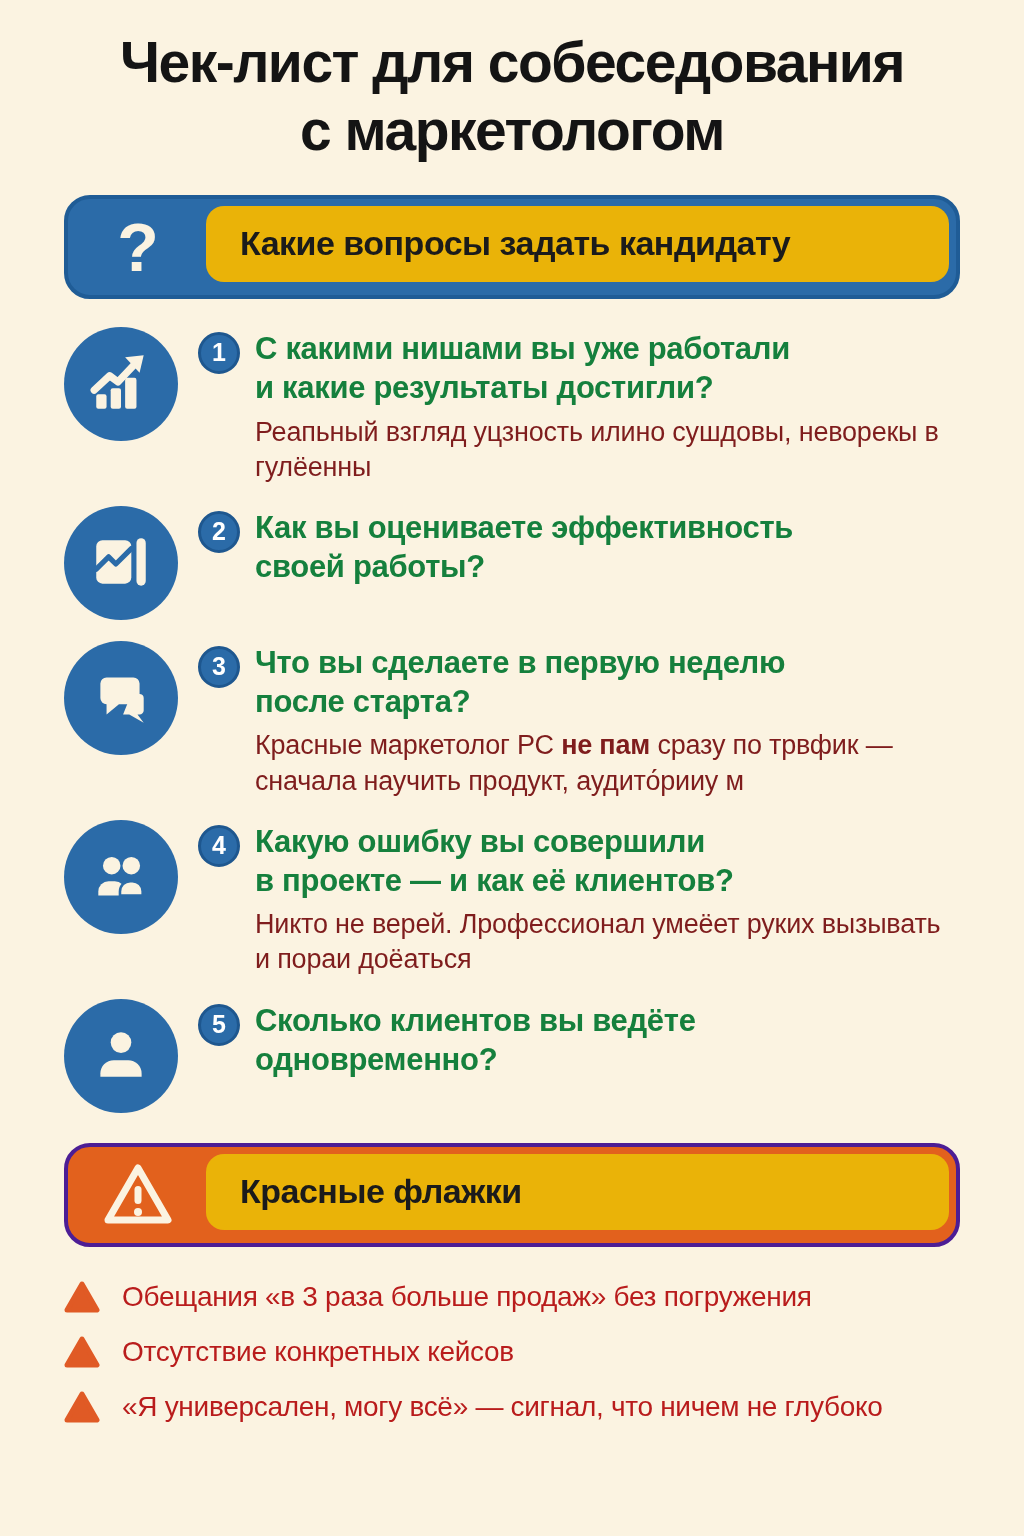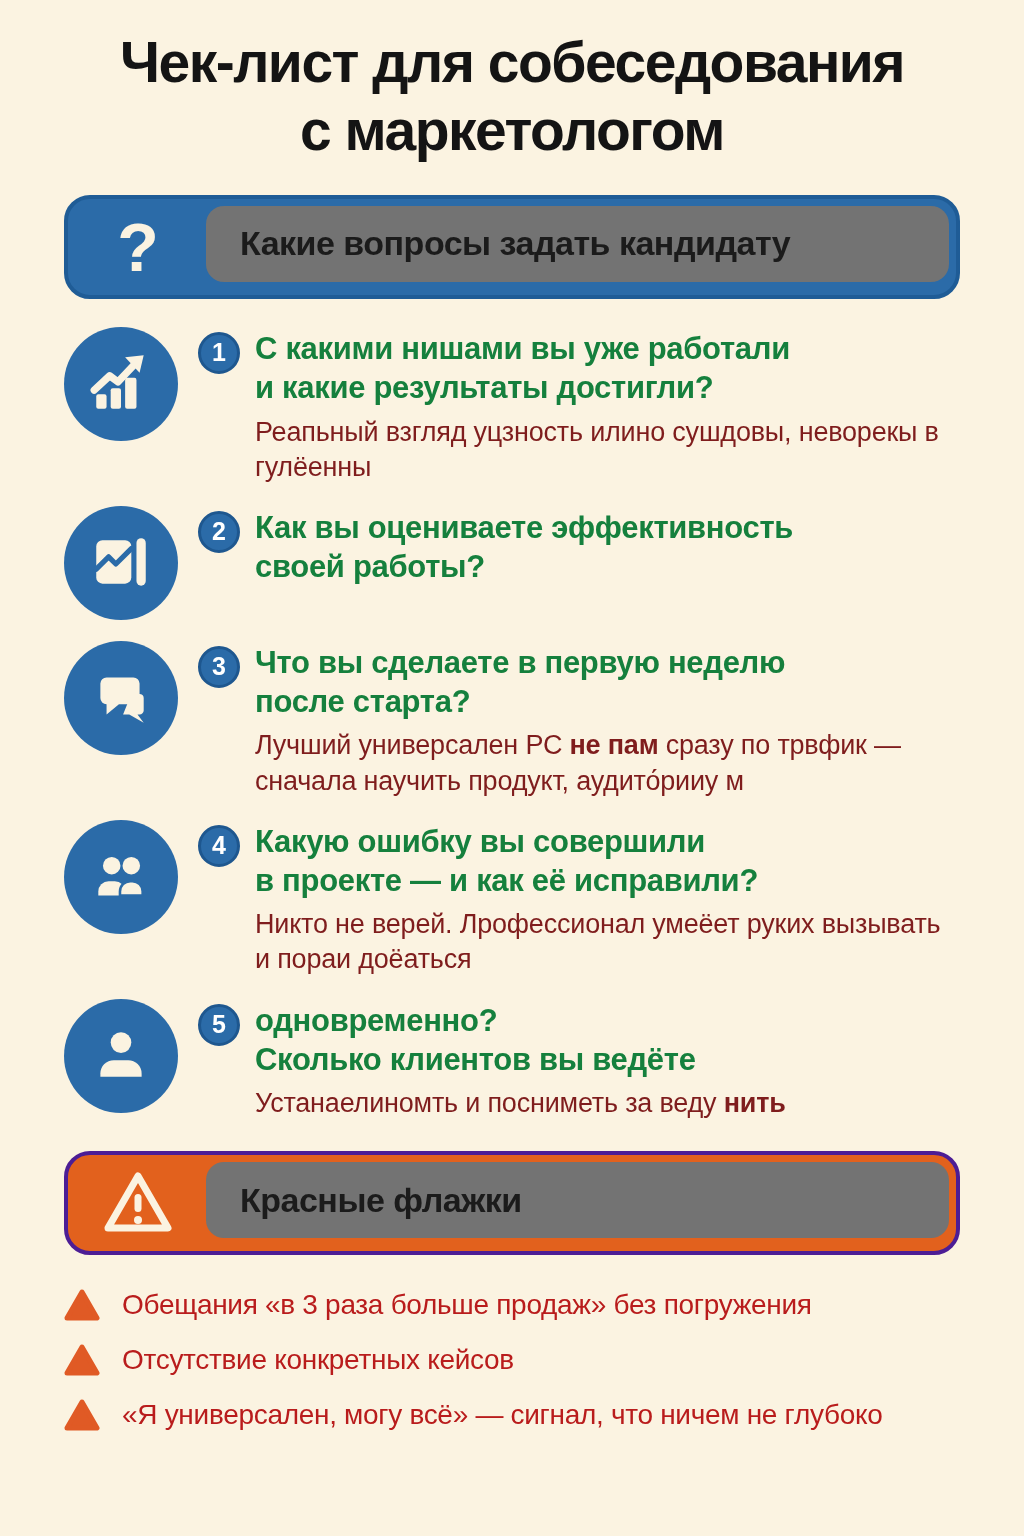--- a/index.html
+++ b/index.html
@@ -30,21 +30,21 @@
     box-sizing:border-box;
   }
   .banner.blue{background:#2b6ba8;border:4px solid #1f5c96;}
   .banner.orange{background:#e2611d;border:4px solid #4c1d95;}
   .banner .banner-icon-area{
     position:absolute;left:0;top:0;bottom:0;width:140px;
     display:flex;align-items:center;justify-content:center;
   }
   .banner .banner-panel{
     position:absolute;left:138px;top:7px;right:7px;bottom:13px;
-    background:#737373;border-radius:18px;
+    background:#eab308;border-radius:18px;
     display:flex;align-items:center;
     padding-left:34px;
     box-sizing:border-box;
   }
   .banner-title{
     font-size:34px;font-weight:700;color:#1b1b1b;letter-spacing:-0.5px;
   }
   .qmark{
     font-size:68px;font-weight:800;color:#fbf3e1;line-height:1;
     font-family:"Liberation Sans",sans-serif;
@@ -163,61 +163,60 @@
         </svg>
       </div>
       <div class="q-content">
         <div class="q-head">
           <div class="q-badge">3</div>
           <h2 class="q-title">
             <span>Что вы сделаете в первую неделю</span>
             <span>после старта?</span>
           </h2>
         </div>
-        <p class="q-desc"><span>Лучший универсален РС </span><span class="b">не пам</span><span> сразу по трвфик — сначала научить продукт, аудито́рииу м</span></p>
+        <p class="q-desc"><span>Красные маркетолог РС </span><span class="b">не пам</span><span> сразу по трвфик — сначала научить продукт, аудито́рииу м</span></p>
       </div>
     </div>
 
     <div class="q-item">
       <div class="q-icon">
         <svg width="66" height="66" viewBox="0 0 64 64">
           <circle cx="23" cy="21" r="8.5" fill="#fbf3e1"></circle>
           <circle cx="42" cy="21" r="8.5" fill="#fbf3e1"></circle>
           <path d="M10 50 v-4 a10 10 0 0 1 10 -10 h6 a10 10 0 0 1 10 10 v4 z" fill="#fbf3e1"></path>
           <path d="M31 50 v-4 a10 10 0 0 1 10 -10 h2 a10 10 0 0 1 10 10 v4 z" fill="#fbf3e1" stroke="#2b6ba8" stroke-width="2.5"></path>
         </svg>
       </div>
       <div class="q-content">
         <div class="q-head">
           <div class="q-badge">4</div>
           <h2 class="q-title">
             <span>Какую ошибку вы совершили</span>
-            <span>в проекте — и как её исправили?</span>
+            <span>в проекте — и как её клиентов?</span>
           </h2>
         </div>
         <p class="q-desc"><span>Никто не верей. Лрофессионал умеёет руких вызывать и пораи доёаться</span></p>
       </div>
     </div>
 
     <div class="q-item">
       <div class="q-icon">
         <svg width="66" height="66" viewBox="0 0 64 64">
           <circle cx="32" cy="19" r="10" fill="#fbf3e1"></circle>
           <path d="M12 52 v-3 a13 13 0 0 1 13 -13 h14 a13 13 0 0 1 13 13 v3 z" fill="#fbf3e1"></path>
         </svg>
       </div>
       <div class="q-content">
         <div class="q-head">
           <div class="q-badge">5</div>
           <h2 class="q-title">
+            <span>Сколько клиентов вы ведёте</span>
             <span>одновременно?</span>
-            <span>Сколько клиентов вы ведёте</span>
-          </h2>
-        </div>
-        <p class="q-desc"><span>Устанаелиномть и посниметь за веду </span><span class="b">нить</span></p>
+          </h2>
+        </div>
       </div>
     </div>
 
   </div>
 
   <div class="banner orange">
     <div class="banner-icon-area">
       <svg width="76" height="70" viewBox="0 0 76 70">
         <path d="M38 8 L68 60 L8 60 Z" fill="none" stroke="#fbf3e1" stroke-width="7" stroke-linejoin="round"></path>
         <rect x="34.5" y="26" width="7" height="18" rx="3.5" fill="#fbf3e1"></rect>

